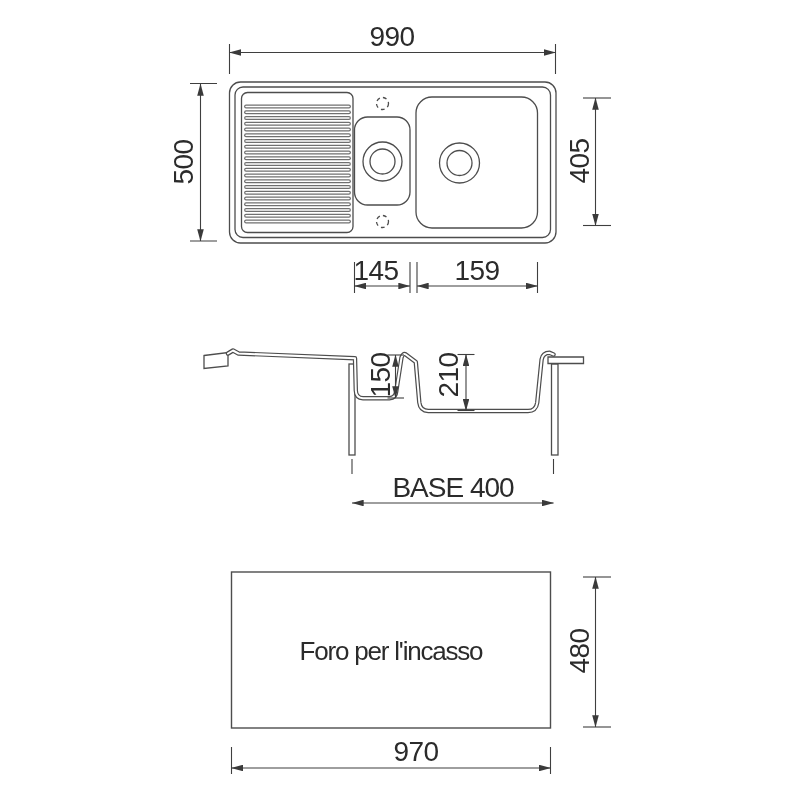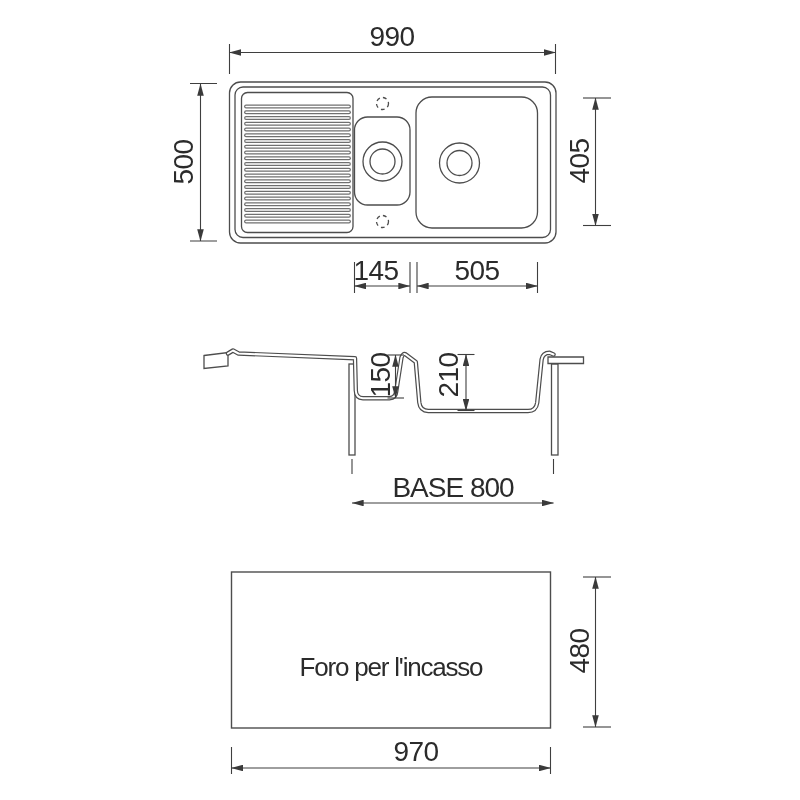--- a/index.html
+++ b/index.html
@@ -23,21 +23,21 @@
     position:absolute;
     font-size:28px;
     letter-spacing:-0.5px;
     color:#2b2b2b;
     white-space:nowrap;
     transform:translate(-50%,-50%);
     line-height:1;
   }
   .vlabel{transform:translate(-50%,-50%) rotate(-90deg);}
   .base-label{font-size:28px;letter-spacing:-1px;}
-  .caption-label{font-size:26px;letter-spacing:-1.2px;margin-top:16px;}
+  .caption-label{font-size:26px;letter-spacing:-1.2px;}
 </style>
 </head>
 <body>
 
 <div id="sheet">
 
   <svg id="linework" width="800" height="800" viewBox="0 0 800 800">
     <defs>
       <marker id="ah" viewBox="0 0 11 6" refX="10.6" refY="3" markerWidth="11" markerHeight="6" orient="auto-start-reverse">
         <path d="M0,0 L11,3 L0,6 Z" fill="#3a3a3a"></path>
@@ -168,27 +168,27 @@
   </svg>
 
   <div class="dim-label" style="left:392px;top:37px;">990</div>
 
   <div class="dim-label vlabel" style="left:184px;top:162px;">500</div>
 
   <div class="dim-label vlabel" style="left:580px;top:161px;">405</div>
 
   <div class="dim-label" style="left:376px;top:271px;">145</div>
 
-  <div class="dim-label" style="left:477px;top:271px;">505</div>
+  <div class="dim-label" style="left:477px;top:271px;">159</div>
 
   <div class="dim-label vlabel" style="left:381px;top:375px;">150</div>
 
   <div class="dim-label vlabel" style="left:449px;top:375px;">210</div>
 
-  <div class="dim-label base-label" style="left:453px;top:488px;">BASE 800</div>
+  <div class="dim-label base-label" style="left:453px;top:488px;">BASE 400</div>
 
   <div class="dim-label caption-label" style="left:391px;top:651px;">Foro per l'incasso</div>
 
   <div class="dim-label" style="left:416px;top:752px;">970</div>
 
   <div class="dim-label vlabel" style="left:580px;top:651px;">480</div>
 
 </div>
 
 </body></html>

